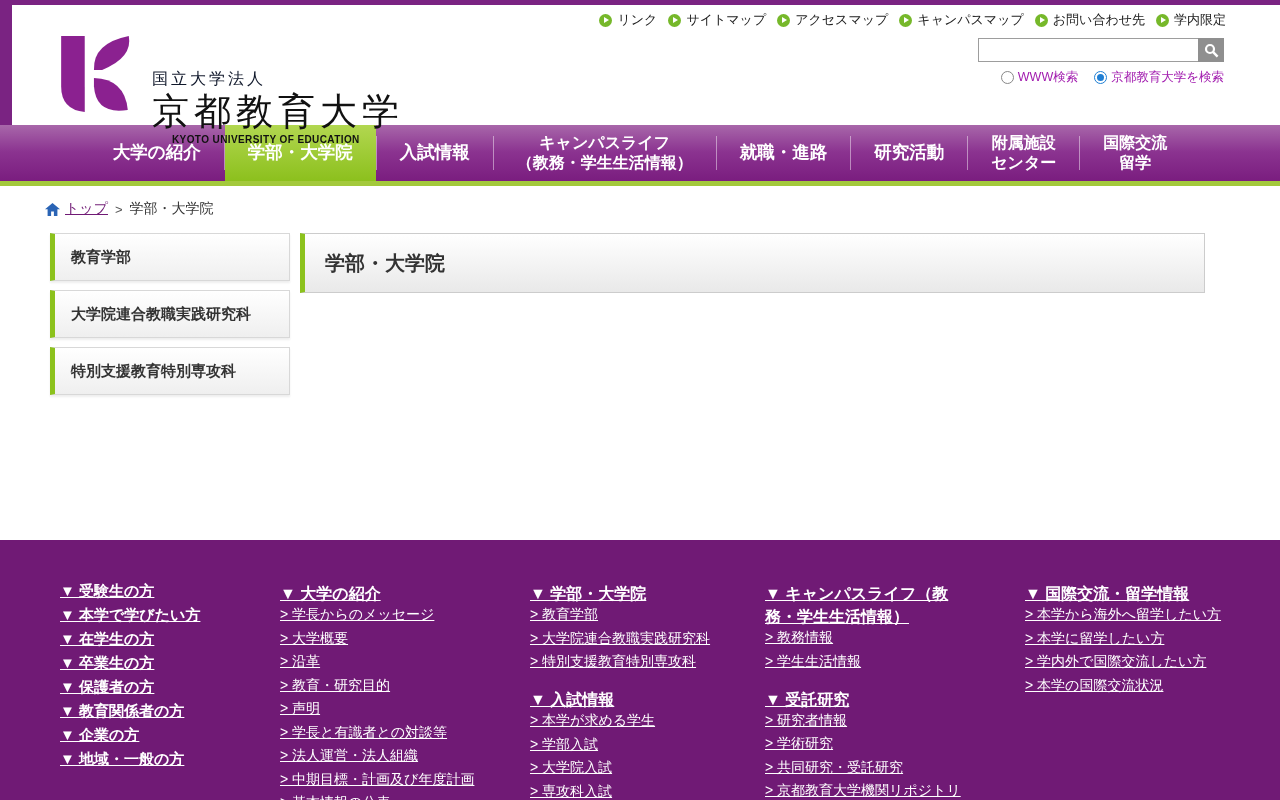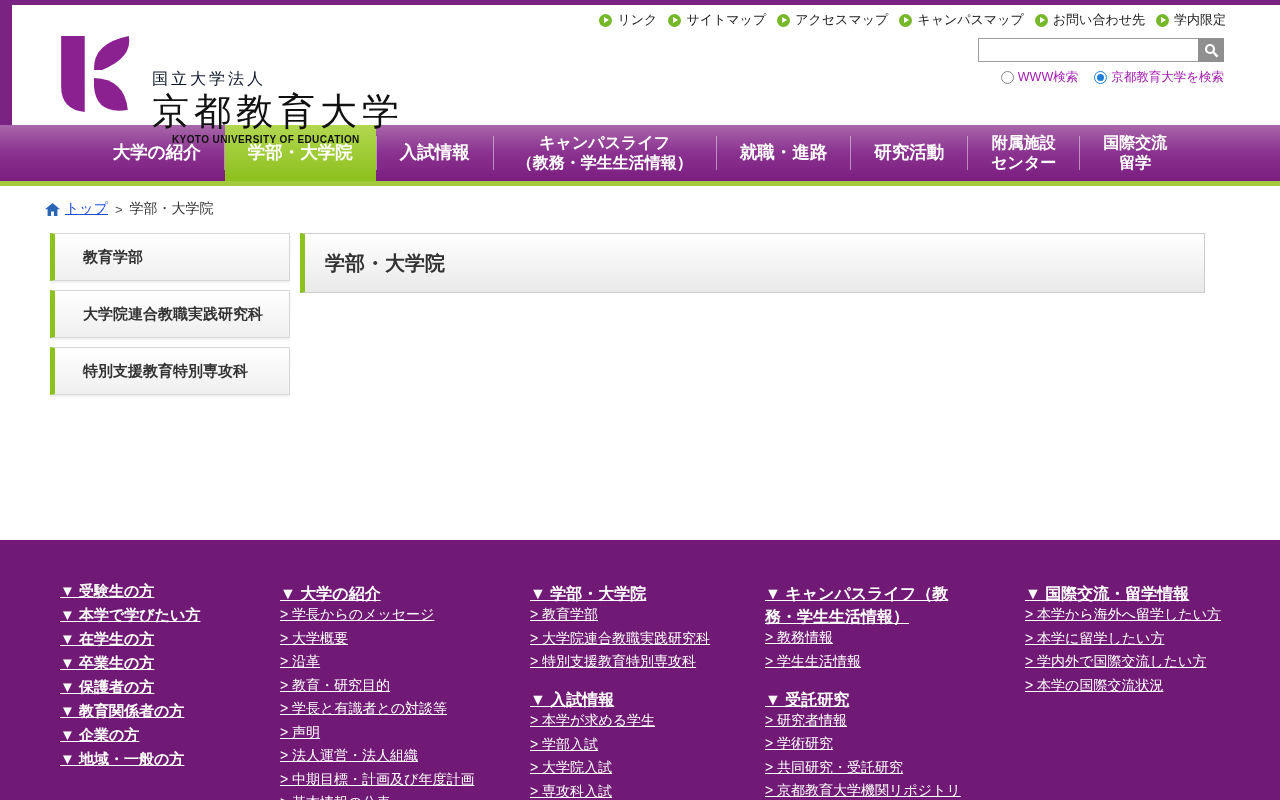--- a/index.html
+++ b/index.html
@@ -46,28 +46,28 @@
     height:56px; display:flex; flex-direction:column; justify-content:center; line-height:1.25;
     cursor:pointer; white-space:nowrap; }
   .nav-item.two-line { font-size:16px; }
   .nav-item.active { background:linear-gradient(#b2d750, #8cc01d); }
   .nav-sep { width:1px; height:34px; background:rgba(255,255,255,0.45); flex:0 0 1px; }
   .green-strip { height:5px; background:#a3c93c; }
 
   
   main { height:354px; padding-top:14px; }
   .breadcrumb { margin-left:45px; font-size:14px; color:#444; display:flex; align-items:center; gap:7px; }
-  .breadcrumb a { color:#1d4ed8; text-decoration:underline; display:flex; align-items:center; gap:5px; }
+  .breadcrumb a { color:#701a75; text-decoration:underline; display:flex; align-items:center; gap:5px; }
   .crumb-sep { color:#555; font-size:13px; }
   .crumb-current { color:#333; }
   .content { display:flex; align-items:flex-start; margin:15px 0 0 50px; }
   .sidebar { width:240px; }
   .side-item { height:48px; margin-bottom:9px; background:linear-gradient(#ffffff, #efefef);
     border:1px solid #d8d8d8; border-left:5px solid #8cc21d; box-shadow:0 2px 2px rgba(0,0,0,0.07);
-    display:flex; align-items:center; padding-left:28px; font-size:15px; font-weight:bold;
+    display:flex; align-items:center; padding-left:16px; font-size:15px; font-weight:bold;
     color:#333; cursor:pointer; }
   .page-heading { margin-left:10px; width:905px; height:60px; background:linear-gradient(#ffffff, #e9e9e9);
     border:1px solid #ccc; border-left:5px solid #8cc21d; display:flex; align-items:center;
     padding-left:20px; font-size:20px; font-weight:bold; color:#333; }
 
   
   footer { height:260px; background:#701a75; display:flex; padding:42px 0 0 60px; overflow:hidden; }
   footer a { display:block; color:#fff; text-decoration:underline; }
   .fcol-link { font-size:14px; line-height:17px; margin-bottom:6.5px; }
   .fcol-header { font-size:16px; font-weight:bold; line-height:23px; margin-bottom:1px;text-decoration:underline; }
@@ -226,22 +226,22 @@
     <a class="faud">▼ 企業の方</a>
     <a class="faud">▼ 地域・一般の方</a>
   </div>
 
   <div class="fcol2">
     <a class="fcol-header">▼ 大学の紹介</a>
     <a class="fcol-link">&gt; 学長からのメッセージ</a>
     <a class="fcol-link">&gt; 大学概要</a>
     <a class="fcol-link">&gt; 沿革</a>
     <a class="fcol-link">&gt; 教育・研究目的</a>
+    <a class="fcol-link">&gt; 声明</a>
     <a class="fcol-link">&gt; 学長と有識者との対談等</a>
-    <a class="fcol-link">&gt; 声明</a>
     <a class="fcol-link">&gt; 法人運営・法人組織</a>
     <a class="fcol-link">&gt; 中期目標・計画及び年度計画</a>
     <a class="fcol-link">&gt; 基本情報の公表</a>
   </div>
 
   <div class="fcol3">
     <a class="fcol-header">▼ 学部・大学院</a>
     <a class="fcol-link">&gt; 教育学部</a>
     <a class="fcol-link">&gt; 大学院連合教職実践研究科</a>
     <a class="fcol-link">&gt; 特別支援教育特別専攻科</a>

